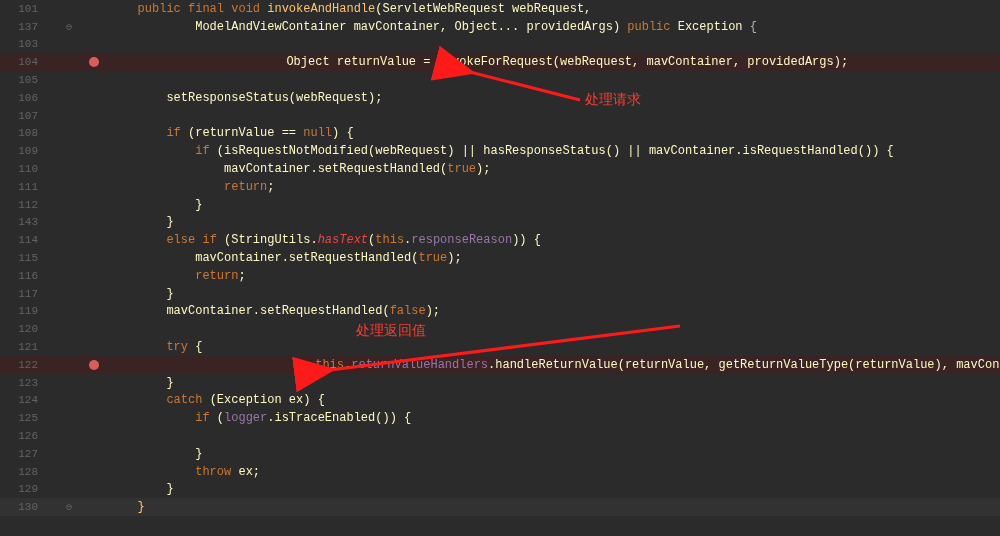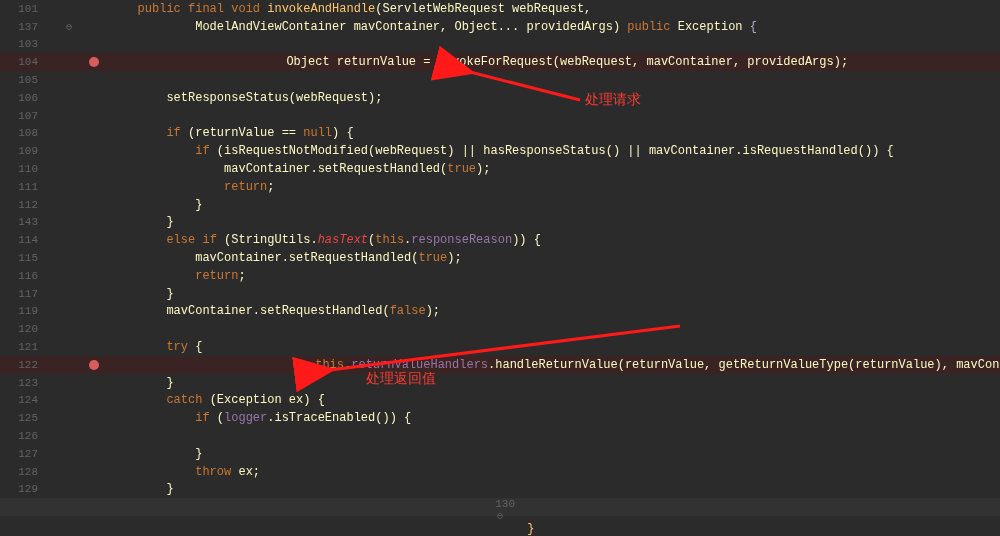--- a/index.html
+++ b/index.html
@@ -60,21 +60,20 @@
   .code {
     flex:1;
     padding-left:4px;
   }
   .line.bp-line {
     background:#3a2323;
     gap:40px;
   }
   .line.last {
     background:#323232;
-    flex-direction:column;
   }
   
   .kw   { color:#cc7832; }            
   .id   { color:#fef9c3; }            
   .fn   { color:#ffc66d; }            
   .str  { color:#6a8759; }
   .pur  { color:#9876aa; }
   .br   { color:#a9b7c6; }
   .gold { color:#ffc66d; }            
   .param{ color:#ef4444; font-style:italic; }
@@ -127,21 +126,21 @@
     <div class="line"><div class="gutter">125</div><div class="bp-col"></div><div class="fold-col"></div><div class="code"><span class="id">                </span><span class="kw">if </span><span class="id">(</span><span class="pur">logger</span><span class="id">.isTraceEnabled()) {</span></div></div>
     <div class="line"><div class="gutter">126</div><div class="bp-col"></div><div class="fold-col"></div></div>
     <div class="line"><div class="gutter">127</div><div class="bp-col"></div><div class="fold-col"></div><div class="code"><span class="id">                }</span></div></div>
     <div class="line"><div class="gutter">128</div><div class="bp-col"></div><div class="fold-col"></div><div class="code"><span class="id">                </span><span class="kw">throw </span><span class="id">ex;</span></div></div>
     <div class="line"><div class="gutter">129</div><div class="bp-col"></div><div class="fold-col"></div><div class="code"><span class="id">            }</span></div></div>
     <div class="line last"><div class="gutter">130</div><div class="bp-col"></div><div class="fold-col">⊖</div><div class="code"><span class="id">        </span><span class="gold">}</span></div></div>
   </div>
 
 <div class="anno" style="top:91px;left:585px;">处理请求</div>
 
-<div class="anno" style="top:322px;left:366px;margin-top:48px;">处理返回值</div>
+<div class="anno" style="top:322px;left:356px;">处理返回值</div>
 
 <svg class="arrows">
   <defs>
     <marker id="ah" markerWidth="14" markerHeight="12" refX="2" refY="6" orient="auto">
       <path d="M14,0 L0,6 L14,12 Z" fill="#ff1a1a"></path>
     </marker>
   </defs>
 
   <line x1="580" y1="100" x2="470" y2="72" stroke="#ff1a1a" stroke-width="3" marker-end="url(#ah)"></line>
 

